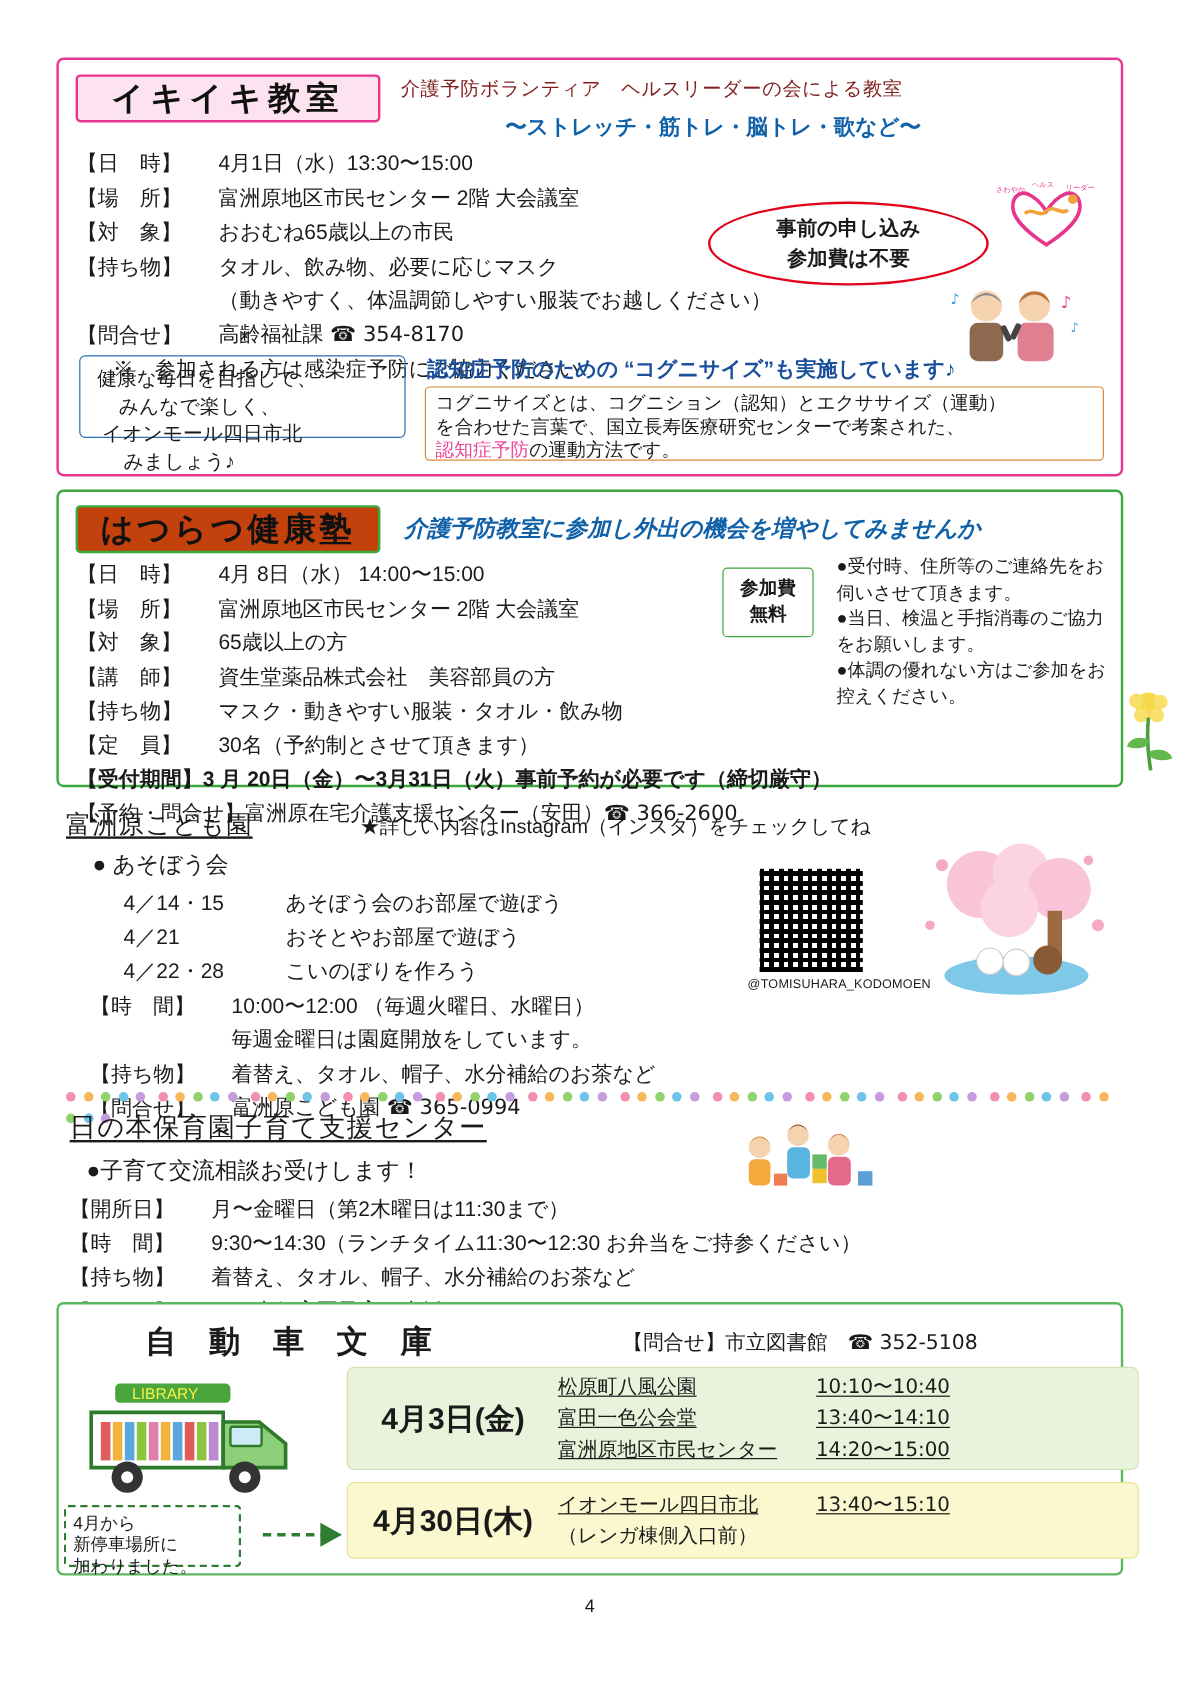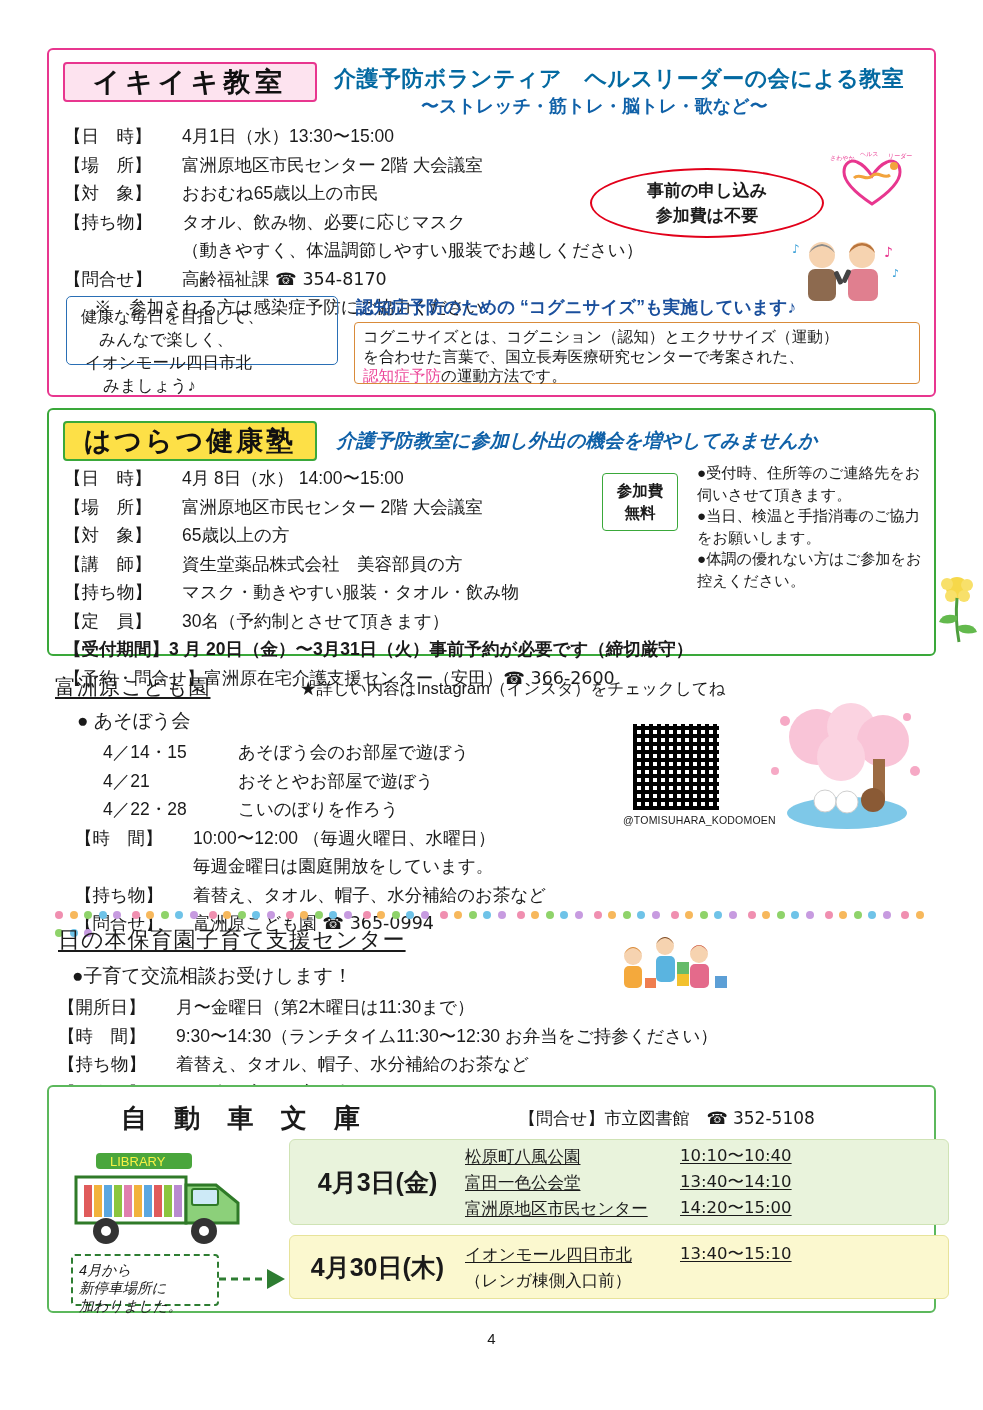--- a/index.html
+++ b/index.html
@@ -33,21 +33,21 @@
     width: 254px; height: 40px;
     background: #fde3ef;
     border: 2px solid #e8368f;
     border-radius: 4px;
     display: flex; align-items: center; justify-content: center;
     font-size: 27px; font-weight: bold; letter-spacing: 5px;
     color: #111;
   }
   .sec1-head1 {
     position: absolute; left: 285px; top: 14px;
-    font-size: 22px; font-weight: bold; color: #0369a1;
+    font-size: 16px; font-weight: normal; color: #7f1d1d;
     letter-spacing: 0.5px;
   }
   .sec1-head2 {
     position: absolute; left: 372px; top: 44px;
     font-size: 18px; font-weight: bold; color: #1061a8;
   }
   .rows {
     position: absolute; left: 15px; top: 72px;
     font-size: 17.5px; line-height: 28.5px;
   }
@@ -103,21 +103,21 @@
     position: absolute;
     left: 47px; top: 408px; width: 889px; height: 248px;
     border: 2px solid #3aa83a;
     border-radius: 6px;
     background: #fff;
   }
   .green-title {
     position: absolute;
     left: 14px; top: 11px;
     width: 254px; height: 40px;
-    background: #fde047;
+    background: #c2410c;
     border: 2px solid #3aa83a;
     border-radius: 4px;
     display: flex; align-items: center; justify-content: center;
     font-size: 27px; font-weight: bold; letter-spacing: 3px;
     color: #111;
   }
   .sec2-head {
     position: absolute; left: 288px; top: 18px;
     font-size: 19px; font-weight: bold; color: #1061a8; font-style: italic;
   }
@@ -187,27 +187,26 @@
   .sec5-title {
     position: absolute; left: 72px; top: 14px;
     font-size: 26px; font-weight: bold; letter-spacing: 10px;
   }
   .sec5-contact {
     position: absolute; left: 470px; top: 20px;
     font-size: 17px;
   }
   .truck { position: absolute; left: 15px; top: 50px; width: 200px; height: 120px; }
   .dash-note {
-    position: absolute; left: 22px; top: 167px;
+    position: absolute; left: 4px; top: 167px;
     width: 148px; height: 52px;
     border: 2px dashed #2e7d32;
     border-radius: 4px;
     font-size: 14.5px; line-height: 18px;
     padding: 5px 4px 4px 6px;
-    font-style: italic;
   }
   .dash-arrow { position: absolute; left: 168px; top: 178px; width: 70px; height: 28px; }
 
   .slot {
     position: absolute; left: 240px;
     width: 660px;
     border-radius: 6px;
     display: flex; align-items: center;
   }
   .slot1 { top: 52px; height: 86px; background: #e9f3dc; border: 1px solid #cfe3b5; }

